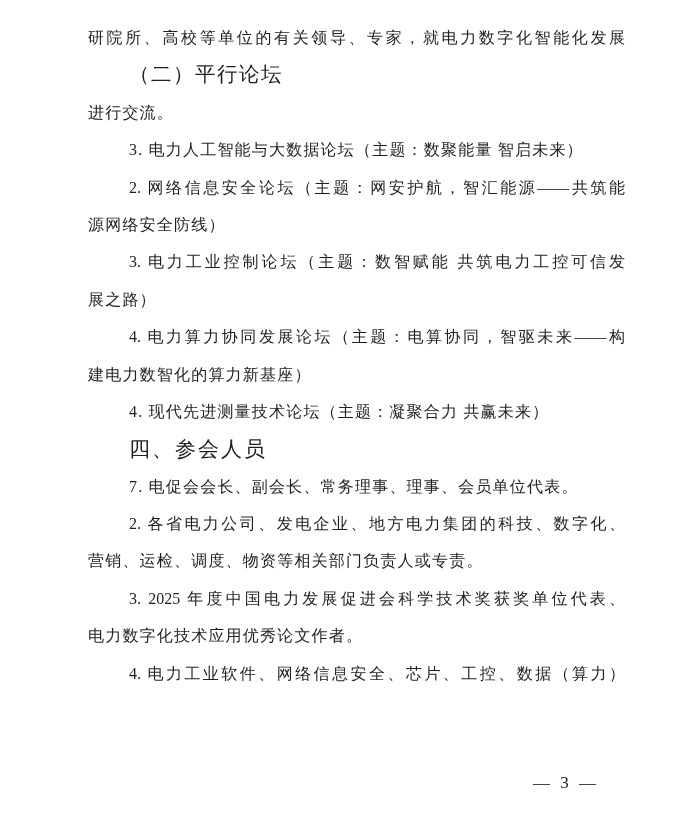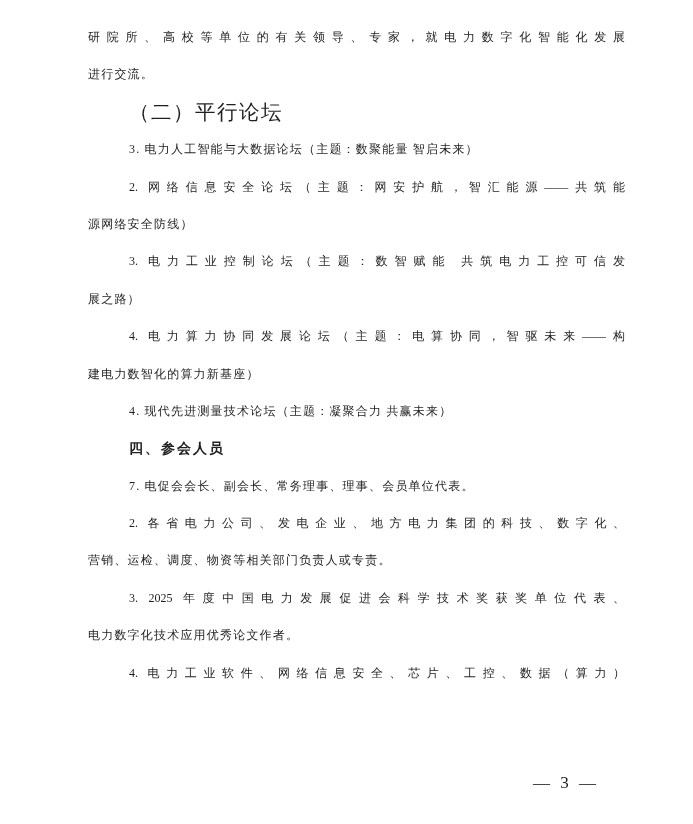--- a/index.html
+++ b/index.html
@@ -20,38 +20,38 @@
   }
   .content {
     position: absolute;
     left: 88px;
     top: 19px;
     width: 537px;
   }
   .ln {
     height: 37.4px;
     line-height: 37.4px;
-    font-size: 12px;
+    font-size: 16px;
     letter-spacing: 1.2px;
     white-space: nowrap;
     text-align: left;
   }
   .ln.justify {
     white-space: normal;
     letter-spacing: 0;
     text-align: justify;
     text-align-last: justify;
   }
   .ln.indent {
     padding-left: 41px;
   }
   .ln.heading {
     font-family: "Liberation Sans", "DejaVu Sans", sans-serif;
-    font-weight: bold;
-    font-size: 14px;
+    font-weight: normal;
+    font-size: 21px;
     letter-spacing: 2px;
   }
   .ln.subheading {
     font-size: 20.5px;
     letter-spacing: 1.5px;
   }
   .footer {
     position: absolute;
     top: 772px;
     right: 94px;
@@ -61,22 +61,22 @@
     letter-spacing: 3px;
     color: #1f1f1f;
   }
 </style>
 </head>
 <body>
 
 <div class="page">
   <div class="content">
       <div class="ln body justify">研院所、高校等单位的有关领导、专家，就电力数字化智能化发展</div>
+      <div class="ln subheading indent">（二）平行论坛</div>
       <div class="ln body">进行交流。</div>
-      <div class="ln subheading indent">（二）平行论坛</div>
       <div class="ln body indent">3. 电力人工智能与大数据论坛（主题：数聚能量 智启未来）</div>
       <div class="ln body justify indent">2. 网络信息安全论坛（主题：网安护航，智汇能源——共筑能</div>
       <div class="ln body">源网络安全防线）</div>
       <div class="ln body justify indent">3. 电力工业控制论坛（主题：数智赋能 共筑电力工控可信发</div>
       <div class="ln body">展之路）</div>
       <div class="ln body justify indent">4. 电力算力协同发展论坛（主题：电算协同，智驱未来——构</div>
       <div class="ln body">建电力数智化的算力新基座）</div>
       <div class="ln body indent">4. 现代先进测量技术论坛（主题：凝聚合力 共赢未来）</div>
       <div class="ln heading indent">四、参会人员</div>
       <div class="ln body indent">7. 电促会会长、副会长、常务理事、理事、会员单位代表。</div>

